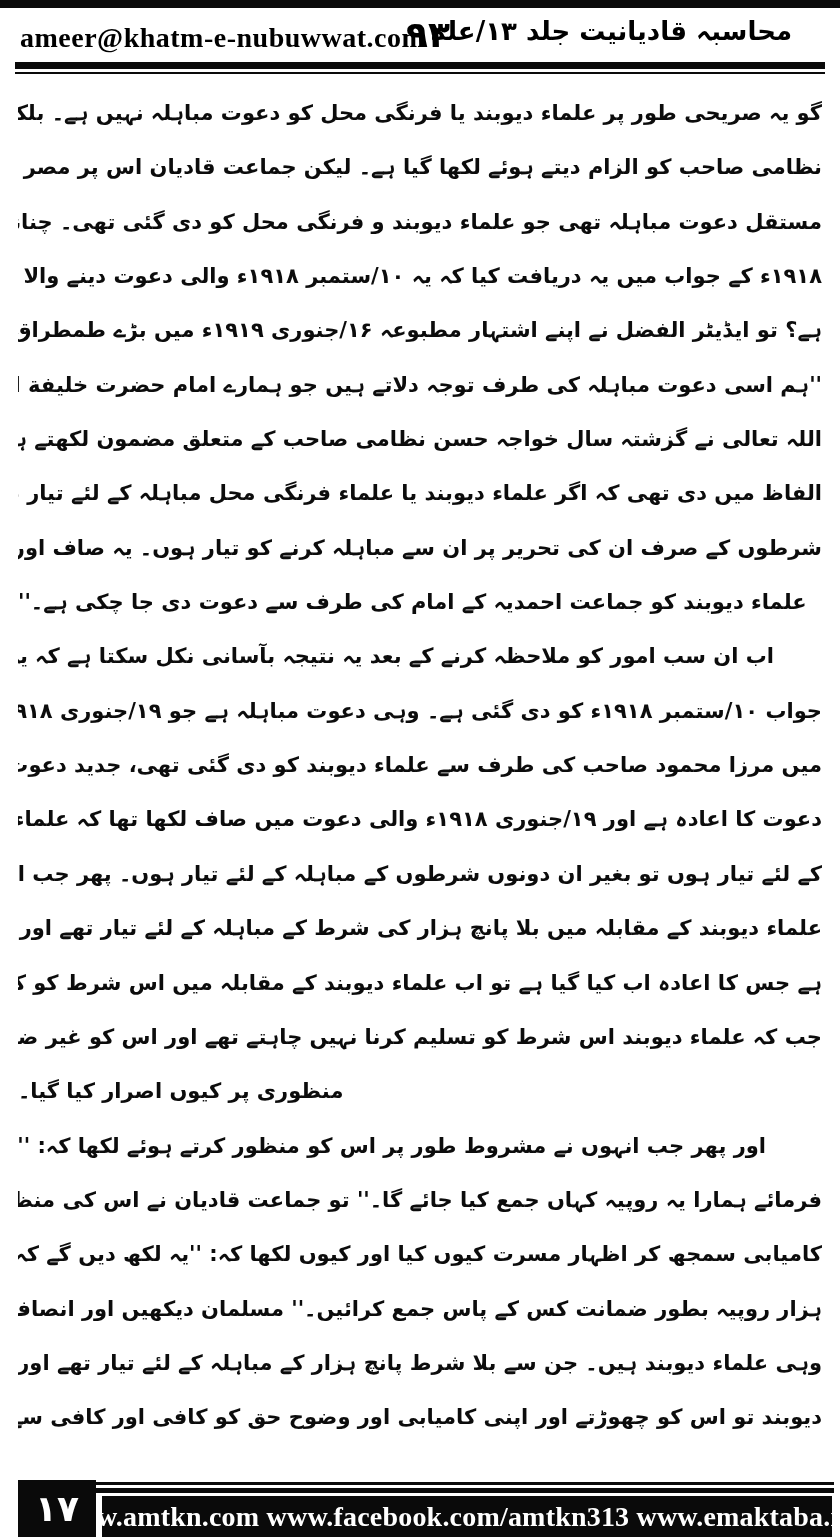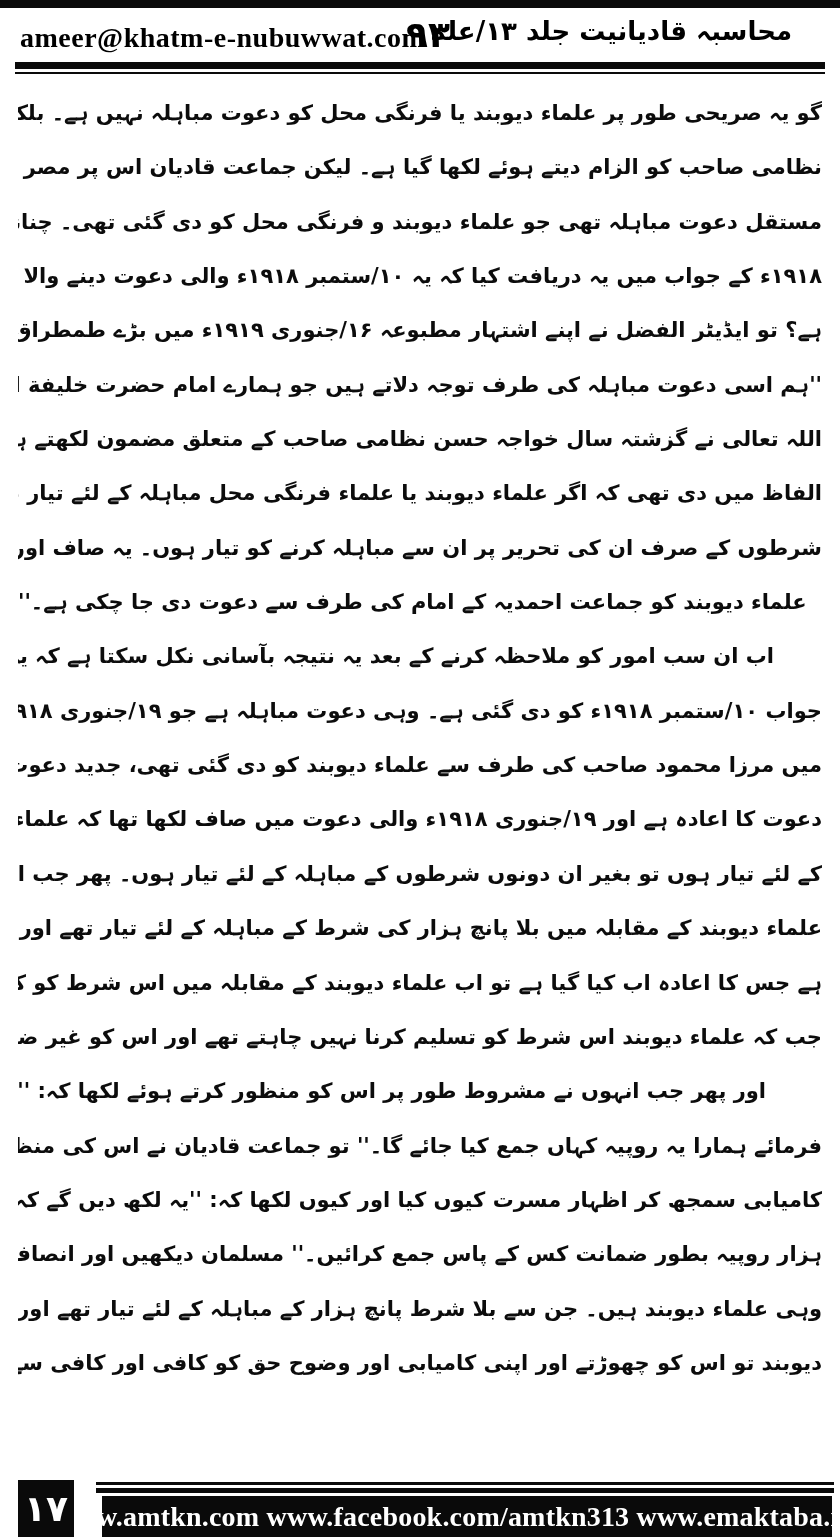--- a/index.html
+++ b/index.html
@@ -47,21 +47,21 @@
   }
   #ftr-bar{
     position:absolute;left:102px;right:8px;top:1496px;height:41px;
     background:#0a0a0a;color:#fff;display:flex;align-items:center;justify-content:center;
   }
   #ftr-links{
     font-family:"Liberation Serif",serif;font-weight:700;font-size:28px;
     white-space:nowrap;letter-spacing:.2px;
   }
   #ftr-page-box{
-    position:absolute;left:18px;top:1480px;width:56px;height:57px;background:#0a0a0a;
+    position:absolute;left:18px;top:1480px;width:78px;height:57px;background:#0a0a0a;
     color:#fff;display:flex;align-items:center;justify-content:center;
     font-size:36px;font-weight:700;direction:rtl;
   }
 </style>
 </head>
 <body>
 
 <div id="page">
 
   <div id="top-bar"></div>
@@ -86,20 +86,21 @@
       <div class="bline">شرطوں کے صرف ان کی تحریر پر ان سے مباہلہ کرنے کو تیار ہوں۔ یہ صاف اور کھلے الفاظ میں</div>
       <div class="bline endline">علماء دیوبند کو جماعت احمدیہ کے امام کی طرف سے دعوت دی جا چکی ہے۔''</div>
       <div class="bline" style="padding-right: 48px;">اب ان سب امور کو ملاحظہ کرنے کے بعد یہ نتیجہ بآسانی نکل سکتا ہے کہ یہ دعوت</div>
       <div class="bline">جواب ۱۰/ستمبر ۱۹۱۸ء کو دی گئی ہے۔ وہی دعوت مباہلہ ہے جو ۱۹/جنوری ۱۹۱۸ء کے الفضل</div>
       <div class="bline">میں مرزا محمود صاحب کی طرف سے علماء دیوبند کو دی گئی تھی، جدید دعوت نہیں۔ اس ہی سابق</div>
       <div class="bline">دعوت کا اعادہ ہے اور ۱۹/جنوری ۱۹۱۸ء والی دعوت میں صاف لکھا تھا کہ علماء دیوبند مباہلہ</div>
       <div class="bline">کے لئے تیار ہوں تو بغیر ان دونوں شرطوں کے مباہلہ کے لئے تیار ہوں۔ پھر جب اس وقت</div>
       <div class="bline">علماء دیوبند کے مقابلہ میں بلا پانچ ہزار کی شرط کے مباہلہ کے لئے تیار تھے اور یہ وہی دعوت</div>
       <div class="bline">ہے جس کا اعادہ اب کیا گیا ہے تو اب علماء دیوبند کے مقابلہ میں اس شرط کو کیوں پیش کیا گیا؟</div>
       <div class="bline">جب کہ علماء دیوبند اس شرط کو تسلیم کرنا نہیں چاہتے تھے اور اس کو غیر ضروری سمجھتے تھے تو اس کی</div>
+      <div class="bline endline">منظوری پر کیوں اصرار کیا گیا۔</div>
       <div class="bline" style="padding-right: 56px;">اور پھر جب انہوں نے مشروط طور پر اس کو منظور کرتے ہوئے لکھا کہ: ''ہاں!</div>
       <div class="bline">فرمائے ہمارا یہ روپیہ کہاں جمع کیا جائے گا۔'' تو جماعت قادیان نے اس کی منظوری کو اپنی</div>
       <div class="bline">کامیابی سمجھ کر اظہار مسرت کیوں کیا اور کیوں لکھا کہ: ''یہ لکھ دیں گے کہ علماء دیوبند اپنا پانچ</div>
       <div class="bline">ہزار روپیہ بطور ضمانت کس کے پاس جمع کرائیں۔'' مسلمان دیکھیں اور انصاف کریں کہ یہ</div>
       <div class="bline">وہی علماء دیوبند ہیں۔ جن سے بلا شرط پانچ ہزار کے مباہلہ کے لئے تیار تھے اور اب علماء</div>
       <div class="bline">دیوبند تو اس کو چھوڑتے اور اپنی کامیابی اور وضوح حق کو کافی اور کافی سے زیادہ معاوضہ</div>
     </div>
 
   <div id="ftr-rules"></div>
 

